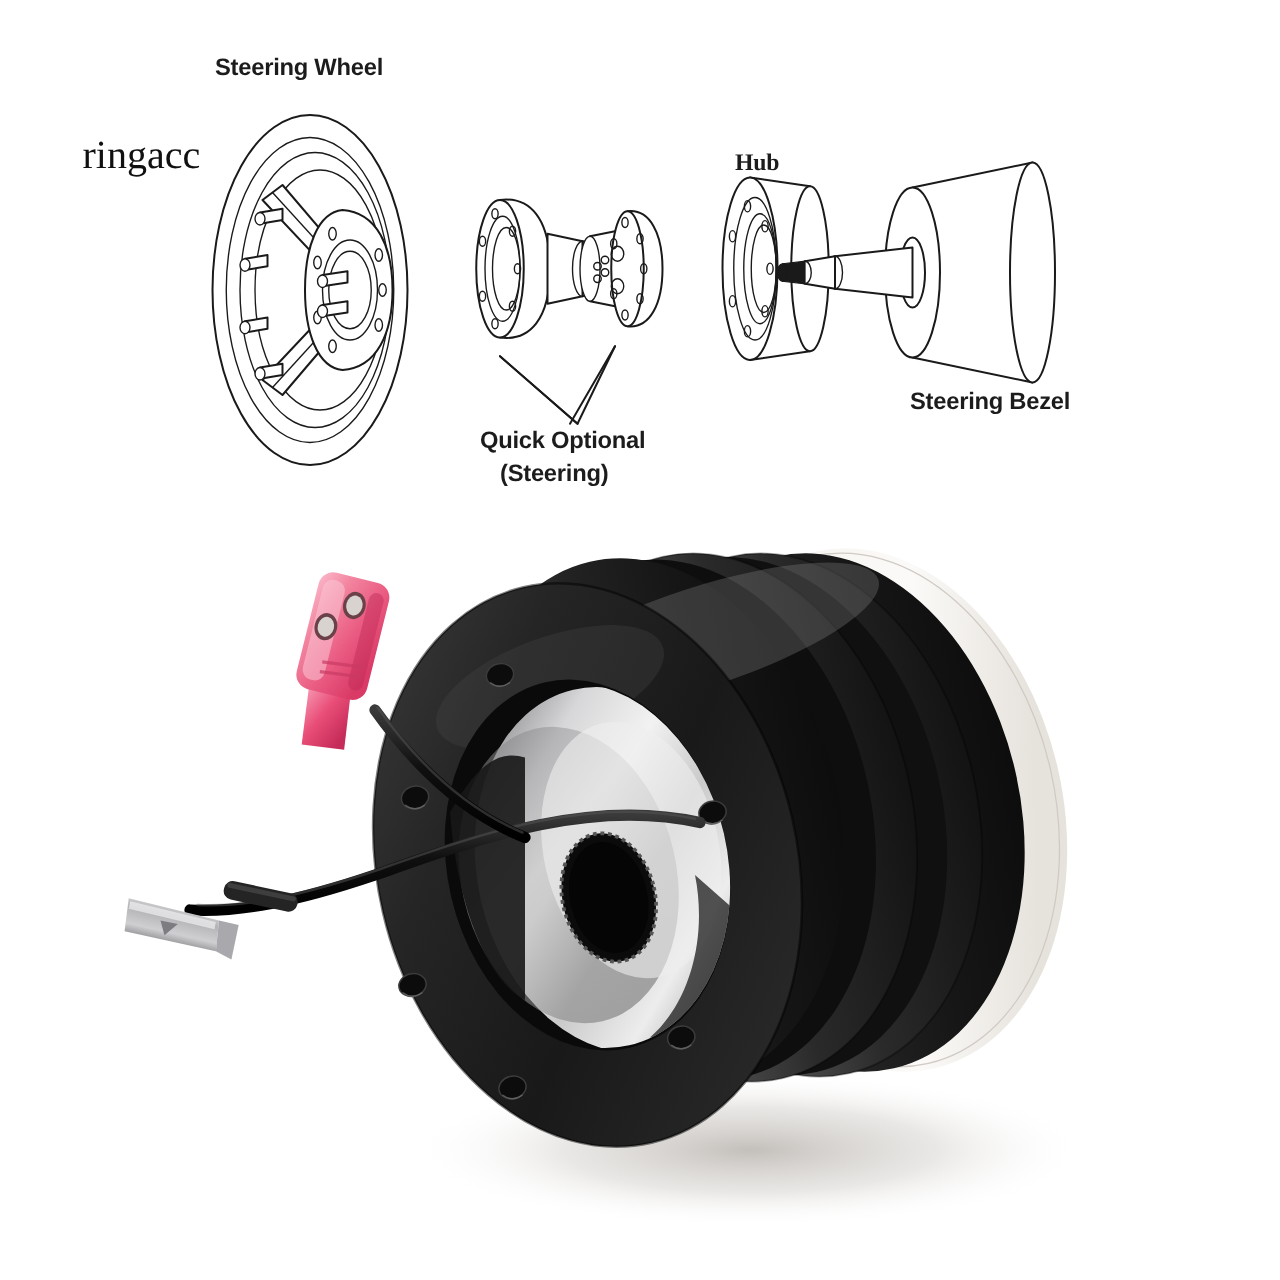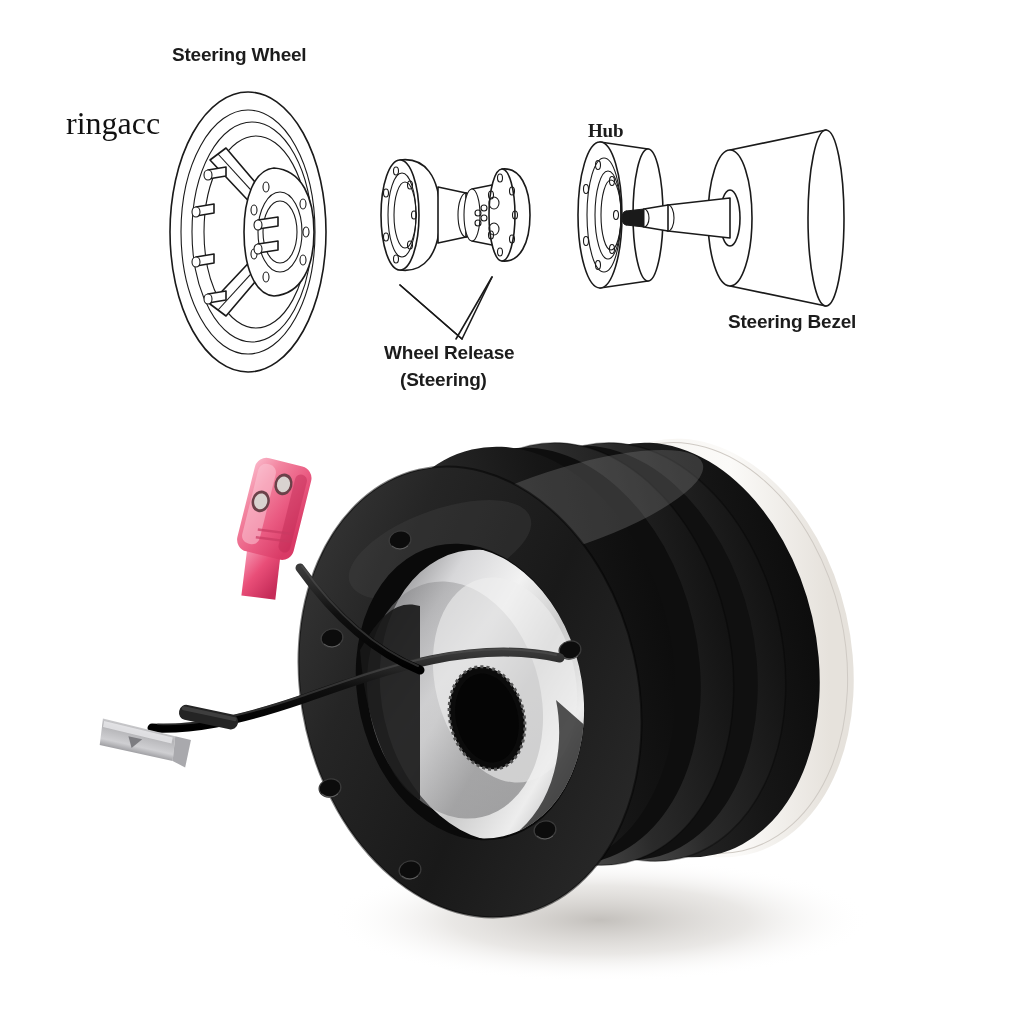--- a/index.html
+++ b/index.html
@@ -208,21 +208,21 @@
       <ellipse class="lnwt" cx="-86" cy="0" rx="5" ry="9"></ellipse>
       <path class="blk" d="M -104,-7 L -86,-9 L -86,9 L -104,7 Z"></path>
       <ellipse class="blk" cx="-104" cy="0" rx="4" ry="7"></ellipse>
     </g>
   </svg>
 
   <div class="watermark">ringacc</div>
   <div class="dlabel lbl-wheel">Steering Wheel</div>
   <div class="dlabel lbl-hub">Hub</div>
   <div class="dlabel lbl-bezel">Steering Bezel</div>
-  <div class="dlabel lbl-qr1">Wheel Release</div>
+  <div class="dlabel lbl-qr1">Quick Optional</div>
   <div class="dlabel lbl-qr2">(Steering)</div>
 
   <svg id="photo" viewBox="0 0 1024 624" xmlns="http://www.w3.org/2000/svg">
     <defs>
 
       <radialGradient id="gShadow" cx="50%" cy="50%" r="50%">
         <stop offset="0%" stop-color="#b4b0ab" stop-opacity="0.80"></stop>
         <stop offset="55%" stop-color="#cfcbc6" stop-opacity="0.45"></stop>
         <stop offset="100%" stop-color="#ffffff" stop-opacity="0"></stop>
       </radialGradient>

